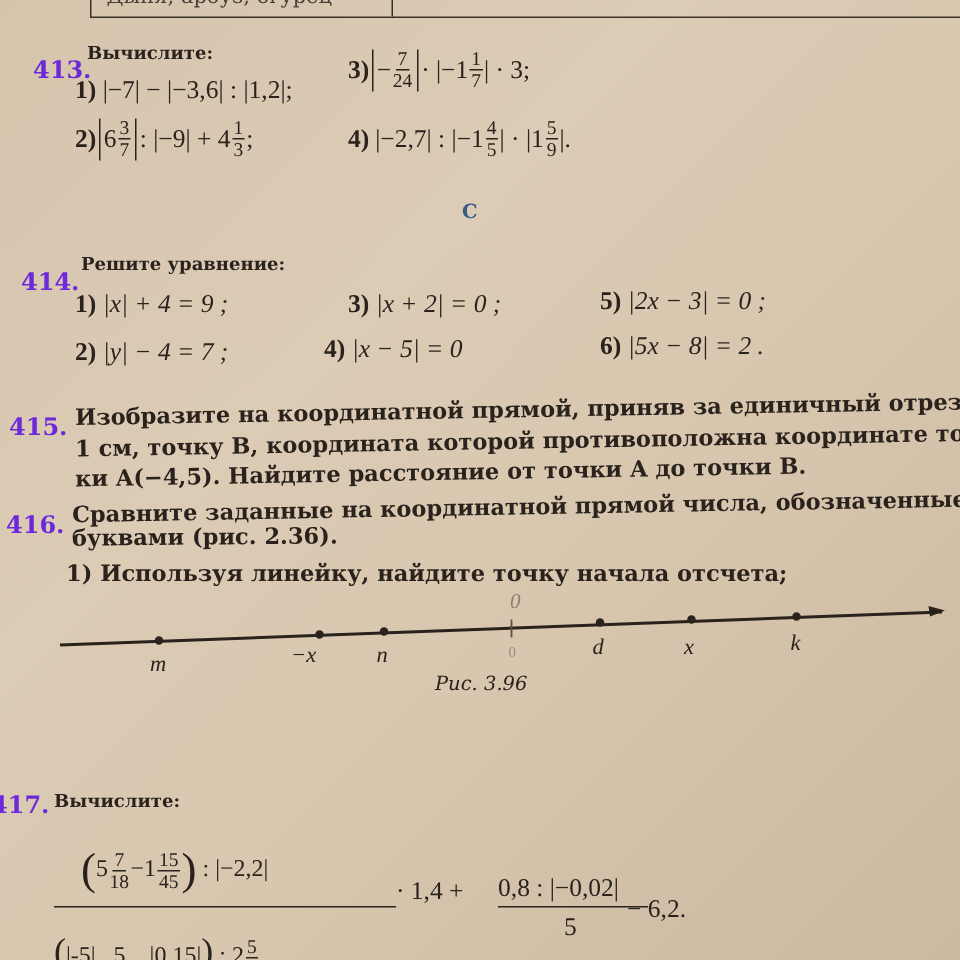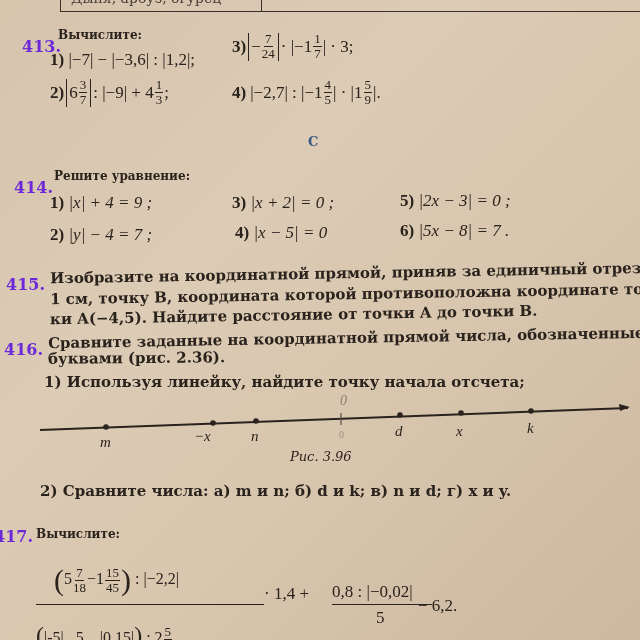--- a/index.html
+++ b/index.html
@@ -98,23 +98,23 @@
   </div>
 
   <span class="abs section-letter" style="left:308px; top:134px;">C</span>
 
   <span class="abs num" style="left:14px; top:178px;">414.</span>
   <span class="abs title" style="left:54px; top:169px;">Решите уравнение:</span>
 
   <div class="abs math" style="left:50px; top:193px;"><span class="bold">1)</span> <span class="it">|x| + 4 = 9 ;</span></div>
   <div class="abs math" style="left:50px; top:225px;"><span class="bold">2)</span> <span class="it">|y| − 4 = 7 ;</span></div>
   <div class="abs math" style="left:232px; top:193px;"><span class="bold">3)</span> <span class="it">|x + 2| = 0 ;</span></div>
-  <div class="abs math" style="left:235px; top:223px;"><span class="bold">4)</span> <span class="it">|x − 5| = 0</span></div>
+  <div class="abs math" style="left:216px; top:223px;"><span class="bold">4)</span> <span class="it">|x − 5| = 0</span></div>
   <div class="abs math" style="left:400px; top:191px;"><span class="bold">5)</span> <span class="it">|2x − 3| = 0 ;</span></div>
-  <div class="abs math" style="left:400px; top:221px;"><span class="bold">6)</span> <span class="it">|5x − 8| = 7 .</span></div>
+  <div class="abs math" style="left:400px; top:221px;"><span class="bold">6)</span> <span class="it">|5x − 8| = 2 .</span></div>
 
   <span class="abs num" style="left:6px; top:275px;">415.</span>
   <span class="abs txt bold" style="left:50px; top:264px; transform:rotate(-1deg);">Изобразите на координатной прямой, приняв за единичный отрезок</span>
   <span class="abs txt bold" style="left:50px; top:285px; transform:rotate(-1deg);">1 см, точку B, координата которой противоположна координате точ-</span>
   <span class="abs txt bold" style="left:50px; top:306px; transform:rotate(-1deg);">ки A(−4,5). Найдите расстояние от точки A до точки B.</span>
 
   <span class="abs num" style="left:4px; top:340px;">416.</span>
   <span class="abs txt bold" style="left:48px; top:329px; transform:rotate(-1deg);">Сравните заданные на координатной прямой числа, обозначенные</span>
   <span class="abs txt bold" style="left:48px; top:349px; transform:rotate(-0.5deg);">буквами (рис. 2.36).</span>
   <span class="abs txt bold" style="left:44px; top:373px;">1) Используя линейку, найдите точку начала отсчета;</span>
@@ -138,21 +138,20 @@
       <text x="194" y="441">−x</text>
       <text x="251" y="441">n</text>
       <text x="395" y="436">d</text>
       <text x="456" y="436">x</text>
       <text x="527" y="433">k</text>
     </g>
   </svg>
 
   <span class="abs caption" style="left:290px; top:449px;">Рис. 3.96</span>
 
-  <span class="abs txt bold" style="left:40px; top:482px;">2) Сравните числа: а) m и n; б) d и k; в) n и d; г) x и y.</span>
 
   <span class="abs num" style="left:-6px; top:527px;">417.</span>
   <span class="abs title" style="left:36px; top:527px;">Вычислите:</span>
 
   <div class="abs math" style="left:54px; top:563px; font-size:16px;">
     <span style="font-size:30px; vertical-align:middle;">(</span>5<span class="frac">
         <span class="top">7</span>
         <span>18</span>
       </span>−1<span class="frac">
         <span class="top">15</span>

